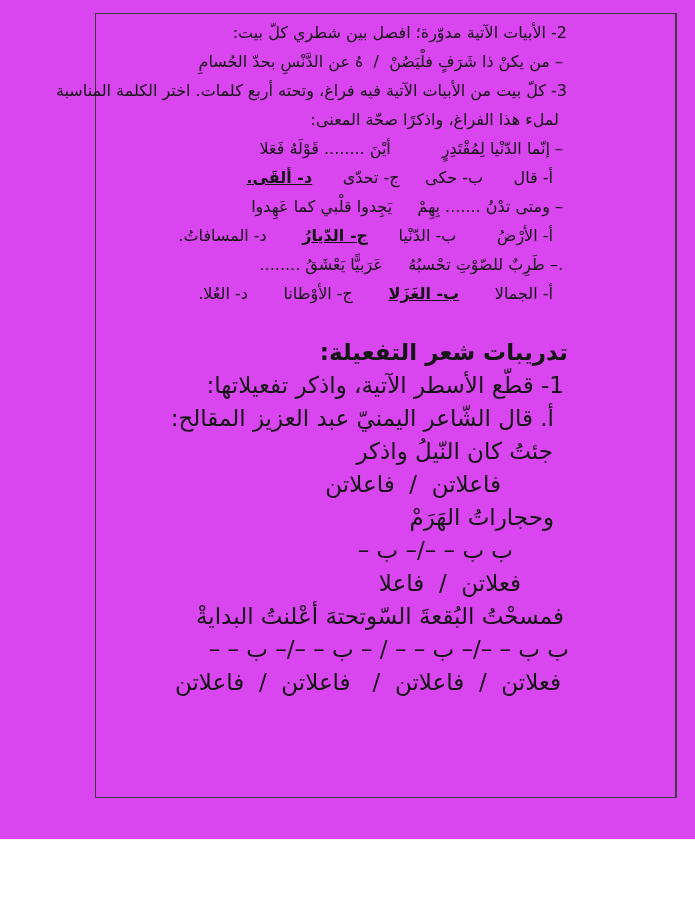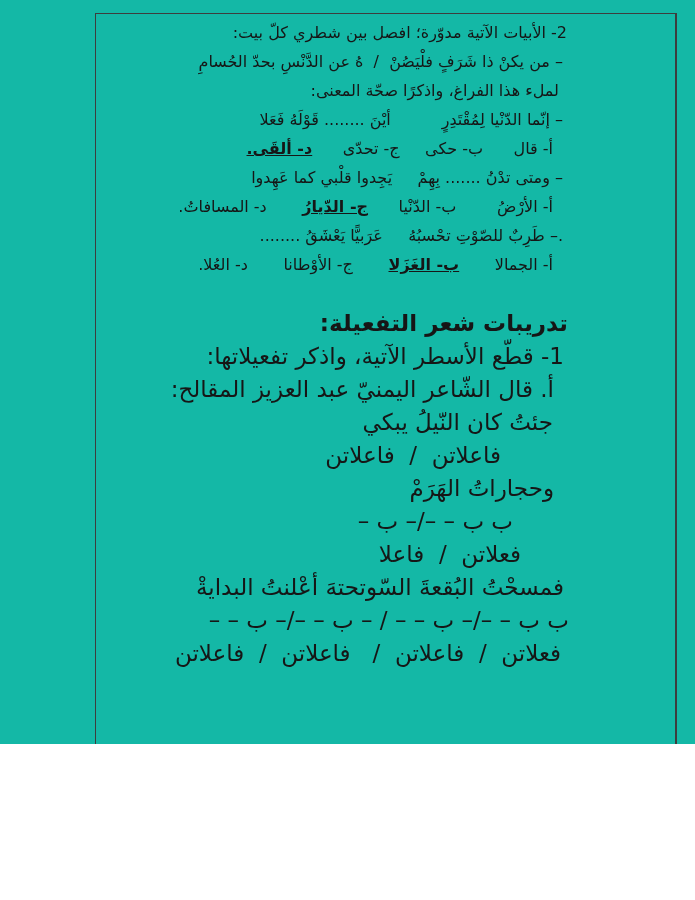--- a/index.html
+++ b/index.html
@@ -1,19 +1,19 @@
 <!DOCTYPE html>
 <html lang="ar"><head>
 <meta charset="utf-8">
 <style>
   html,body{margin:0;padding:0;background:#ffffff;}
   .page{
     position:relative;
-    width:695px;height:744px;
-    background:#14b8a6;
+    width:695px;height:839px;
+    background:#d946ef;
     font-family:"DejaVu Sans",sans-serif;
     color:#161616;
     overflow:hidden;
   }
   .frame{
     position:absolute;
     left:95px;top:13px;
     width:582px;height:785px;
     border:1px solid #3d3d3d;
     box-sizing:border-box;
@@ -43,34 +43,35 @@
 </style>
 </head>
 <body>
 
 <div class="page">
   <div class="frame">
     <div class="main-cell">
       <div class="sec1">
           <div class="line" style="padding-right: 4px;"><span>2- الأبيات الآتية مدوّرة؛ افصل بين شطري كلّ بيت:</span></div>
           <div class="line" style="padding-right: 8px;"><span>– من يكنْ ذا شَرَفٍ فلْيَصُنْ  /  هُ عن الدَّنْسِ بحدّ الحُسامِ</span></div>
+          <div class="line" style="padding-right: 4px;"><span>3- كلّ بيت من الأبيات الآتية فيه فراغ، وتحته أربع كلمات. اختر الكلمة المناسبة</span></div>
           <div class="line" style="padding-right: 12px;"><span>لملء هذا الفراغ، واذكرًا صحّة المعنى:</span></div>
           <div class="line" style="padding-right: 8px;"><span>– إنّما الدّنْيا لِمُقْتَدِرٍ          أيْنَ ........ قَوْلَهُ فَعَلا</span></div>
           <div class="line" style="padding-right: 18px;"><span>أ- قال      ب- حكى     ج- تحدّى      </span><span class="b u">د- ألقَى.</span></div>
           <div class="line" style="padding-right: 8px;"><span>– ومتى تدْنُ ....... بِهِمْ     يَجِدوا قلْبي كما عَهِدوا</span></div>
           <div class="line" style="padding-right: 18px;"><span>أ- الأرْضُ        ب- الدّنْيا      </span><span class="b u">ج- الدّيارُ</span><span>       د- المسافاتُ.</span></div>
           <div class="line" style="padding-right: 8px;"><span>.– طَرِبٌ للصّوْتِ تحْسبُهُ     عَرَبيًّا يَعْشَقُ ........</span></div>
           <div class="line" style="padding-right: 18px;"><span>أ- الجمالا       </span><span class="b u">ب- الغَزَلا</span><span>       ج- الأوْطانا       د- العُلا.</span></div>
         </div>
       <div class="spacer"></div>
       <div class="sec2">
           <div class="line" style="padding-right: 3px;"><span class="b">تدريبات شعر التفعيلة:</span></div>
           <div class="line" style="padding-right: 7px;"><span>1- قطّع الأسطر الآتية، واذكر تفعيلاتها:</span></div>
           <div class="line" style="padding-right: 17px;"><span>أ. قال الشّاعر اليمنيّ عبد العزيز المقالح:</span></div>
-          <div class="line" style="padding-right: 18px;"><span>جئتُ كان النّيلُ يبكي</span></div>
+          <div class="line" style="padding-right: 18px;"><span>جئتُ كان النّيلُ واذكر</span></div>
           <div class="line" style="padding-right: 70px;"><span>فاعلاتن  /  فاعلاتن</span></div>
           <div class="line" style="padding-right: 17px;"><span>وحجاراتُ الهَرَمْ</span></div>
           <div class="line" style="padding-right: 58px;"><span>ب ب – –/– ب –</span></div>
           <div class="line" style="padding-right: 50px;"><span>فعلاتن  /  فاعلا</span></div>
           <div class="line" style="padding-right: 7px;"><span>فمسحْتُ البُقعةَ السّوتحتهَ أعْلنتُ البدايةْ</span></div>
           <div class="line" style="padding-right: 2px;"><span>ب ب – –/– ب – – / – ب – –/– ب – –</span></div>
           <div class="line" style="padding-right: 10px;"><span>فعلاتن  /  فاعلاتن  /   فاعلاتن  /  فاعلاتن</span></div>
         </div>
     </div>
     <div class="side-cell"></div>

